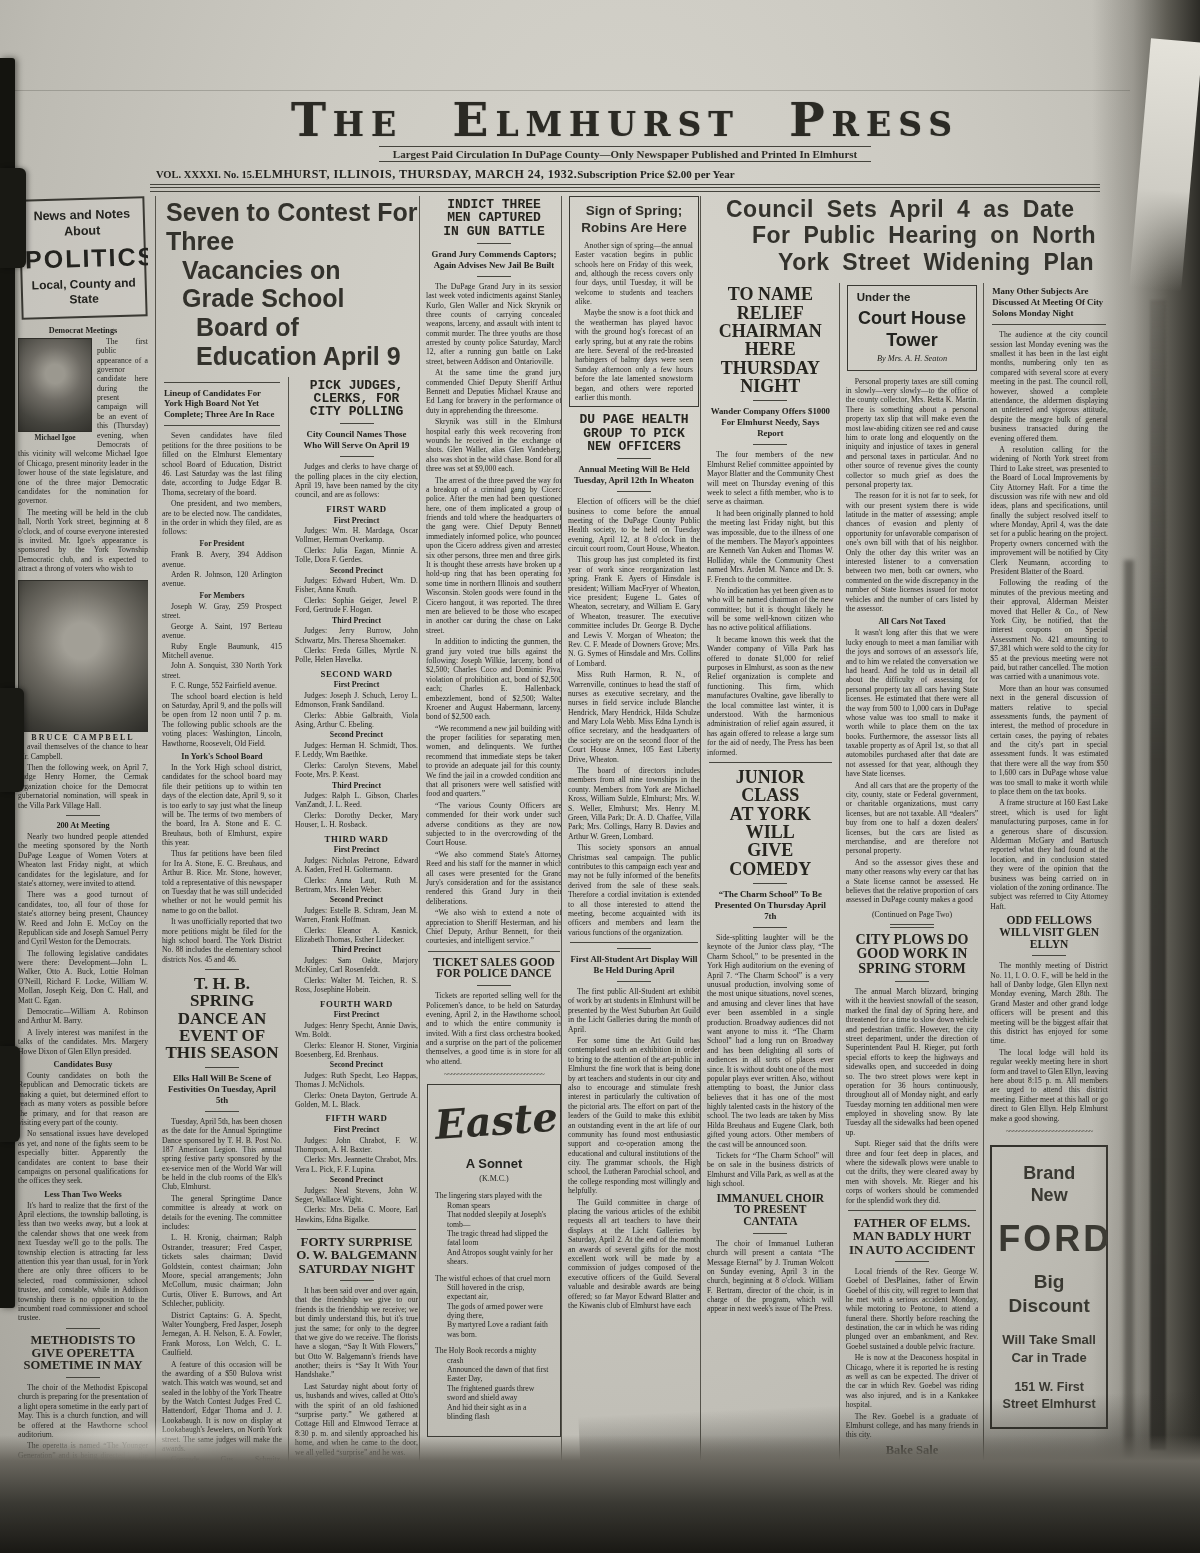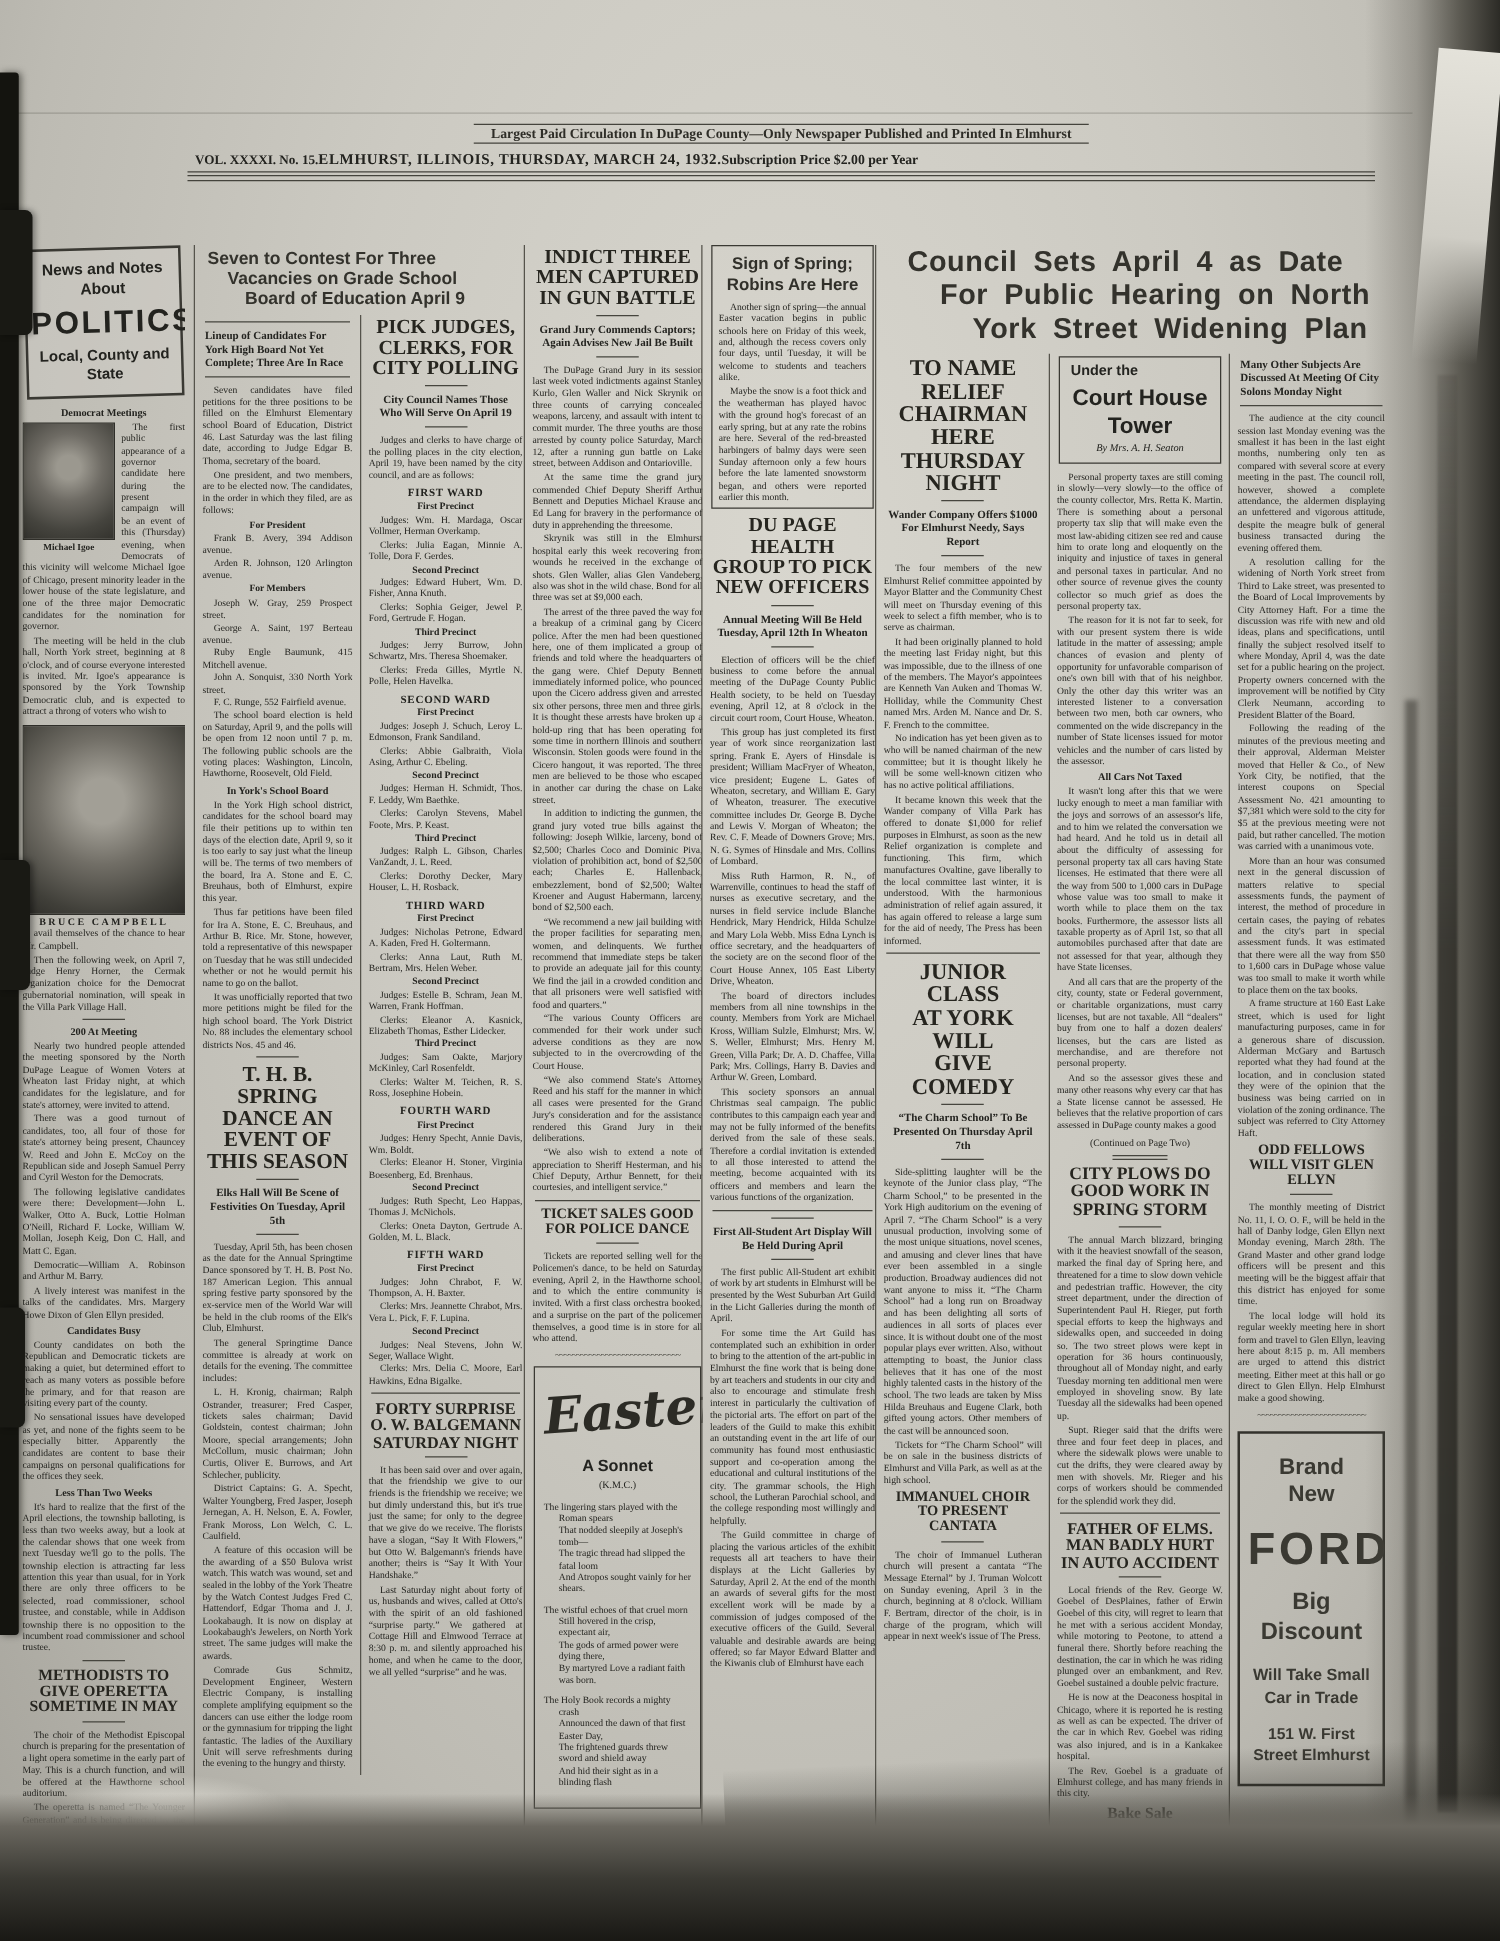--- a/index.html
+++ b/index.html
@@ -52,29 +52,29 @@
   .ward{text-align:center;font-weight:700;font-size:8.8px;letter-spacing:.6px;margin:4px 0 1px;}
   .precinct{text-align:center;font-weight:700;font-size:7.8px;margin:1px 0;}
   .stanza{margin:0 0 7px;padding-left:12px;text-indent:-12px;white-space:pre-line;text-align:left;}
   .continued{text-align:center;font-size:7.8px;margin:5px 0;}
   .sep{border-top:1px solid #46453e;width:34px;margin:5px auto;}
   .sep2{border-top:1px solid #46453e;border-bottom:1px solid #46453e;height:2px;width:44px;margin:5px auto;}
   .sepw{border-top:1px solid #46453e;margin:5px 2px;}
   .wavy{text-align:center;color:#46453e;font-size:8px;letter-spacing:-1px;overflow:hidden;white-space:nowrap;margin:3px 0;}
   .story{margin-bottom:4px;}
   .h-ser{font-weight:700;text-align:center;line-height:1.02;color:#26251f;margin:2px 0 3px;}
-  .h-ser.s19{font-size:16px;}  .h-ser.s18{font-size:18px;} .h-ser.s17{font-size:17px;}
+  .h-ser.s19{font-size:13px;font-family:Liberation Mono, monospace;}  .h-ser.s18{font-size:18px;} .h-ser.s17{font-size:17px;}
   .h-ser.s14{font-size:14px;}  .h-ser.s13{font-size:13px;} .h-ser.s12{font-size:12.5px;}
   .h-ser.s11{font-size:11.5px;}
   .h-sans{font-family:"Liberation Sans", sans-serif;font-weight:700;color:#31302a;}
   .deck{font-weight:700;font-size:8.8px;line-height:1.25;text-align:center;margin:3px 2px 4px;}
   .deck-left{text-align:left;}
   
   .bighead{font-family:"Liberation Sans", sans-serif;font-weight:700;color:#33322c;line-height:1.15;}
-  .bh-b{font-size:14px;padding:2px 0 6px 4px;}
+  .bh-b{font-size:25px;padding:2px 0 6px 4px;}
   .bh-b div:nth-child(2){padding-left:16px;}
   .bh-b div:nth-child(3){padding-left:30px;}
   .bh-efg{font-size:23px;padding:0 0 8px 2px;letter-spacing:.5px;word-spacing:6px;margin-left:17px;}
   .bh-efg div:nth-child(2){padding-left:26px;}
   .bh-efg div:nth-child(3){padding-left:52px;}
   
   .polbox{border:2px solid #3a3933;padding:8px 3px 9px;text-align:center;transform:rotate(-1.6deg);margin:2px 2px 8px;background:rgba(215,213,205,.35);}
   .pol-top{font-family:"Liberation Sans", sans-serif;font-weight:700;font-size:12.5px;line-height:1.25;}
   .pol-main{font-family:"Liberation Sans", sans-serif;font-weight:700;font-size:25px;letter-spacing:2px;margin:4px 0 3px;}
   .pol-sub{font-family:"Liberation Sans", sans-serif;font-weight:700;font-size:12px;line-height:1.25;}
@@ -105,20 +105,21 @@
   .robinsbox{border:1.5px solid #3a3933;padding:4px 5px 2px;margin:0 1px 6px;}
   .h-sign{font-size:13.5px;text-align:center;line-height:1.25;margin:2px 0 4px;}
 </style>
 </head>
 <body>
 
 <div id="scan">
   <div class="crease"></div>
 
   <div class="masthead">
+    <div class="mast-title">The Elmhurst Press</div>
     <div><span class="mast-tag">Largest Paid Circulation In DuPage County—Only Newspaper Published and Printed In Elmhurst</span></div>
     <div class="mast-row">
       <span class="mast-vol">VOL. XXXXI.  No. 15.</span>
       <span class="mast-date">ELMHURST, ILLINOIS, THURSDAY, MARCH 24, 1932.</span>
       <span class="mast-sub">Subscription Price $2.00 per Year</span>
     </div>
     <div class="mast-double"></div>
   </div>
 
   <div class="col" id="colA">

